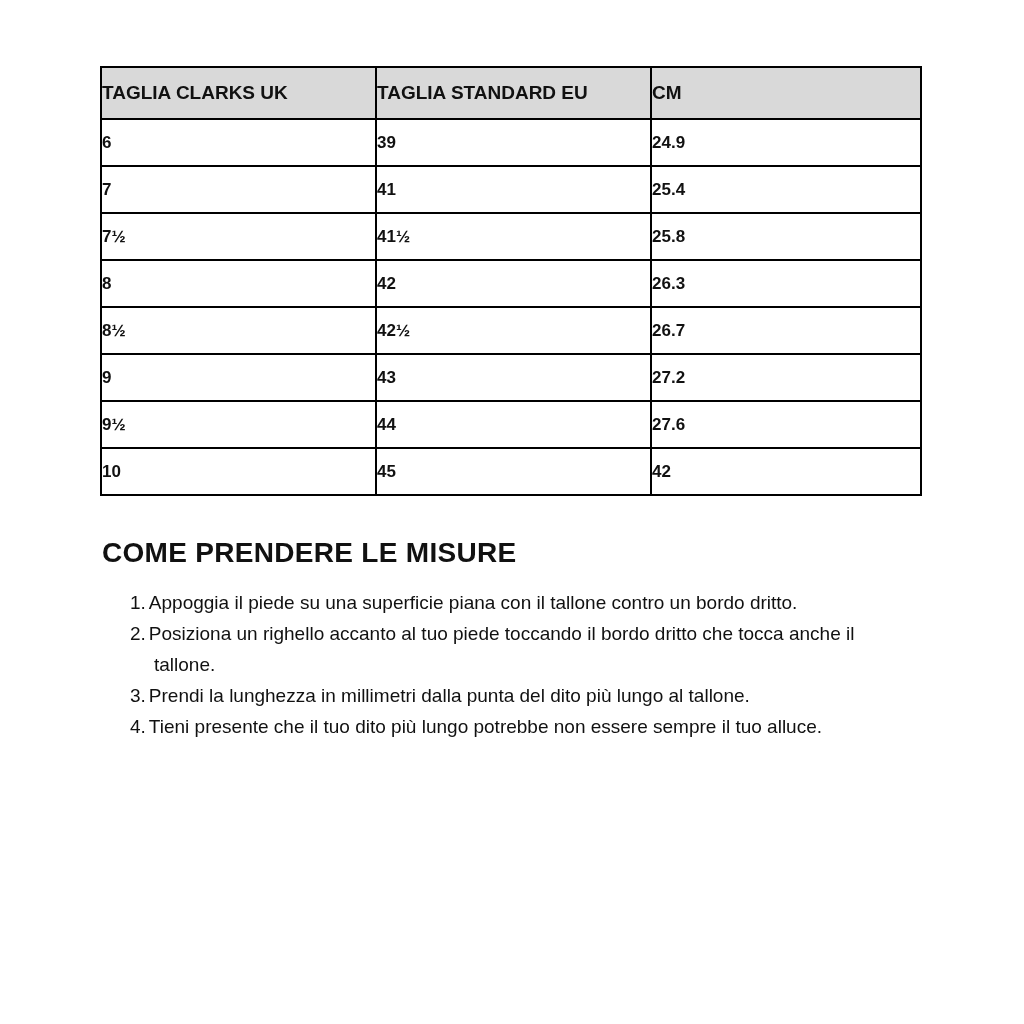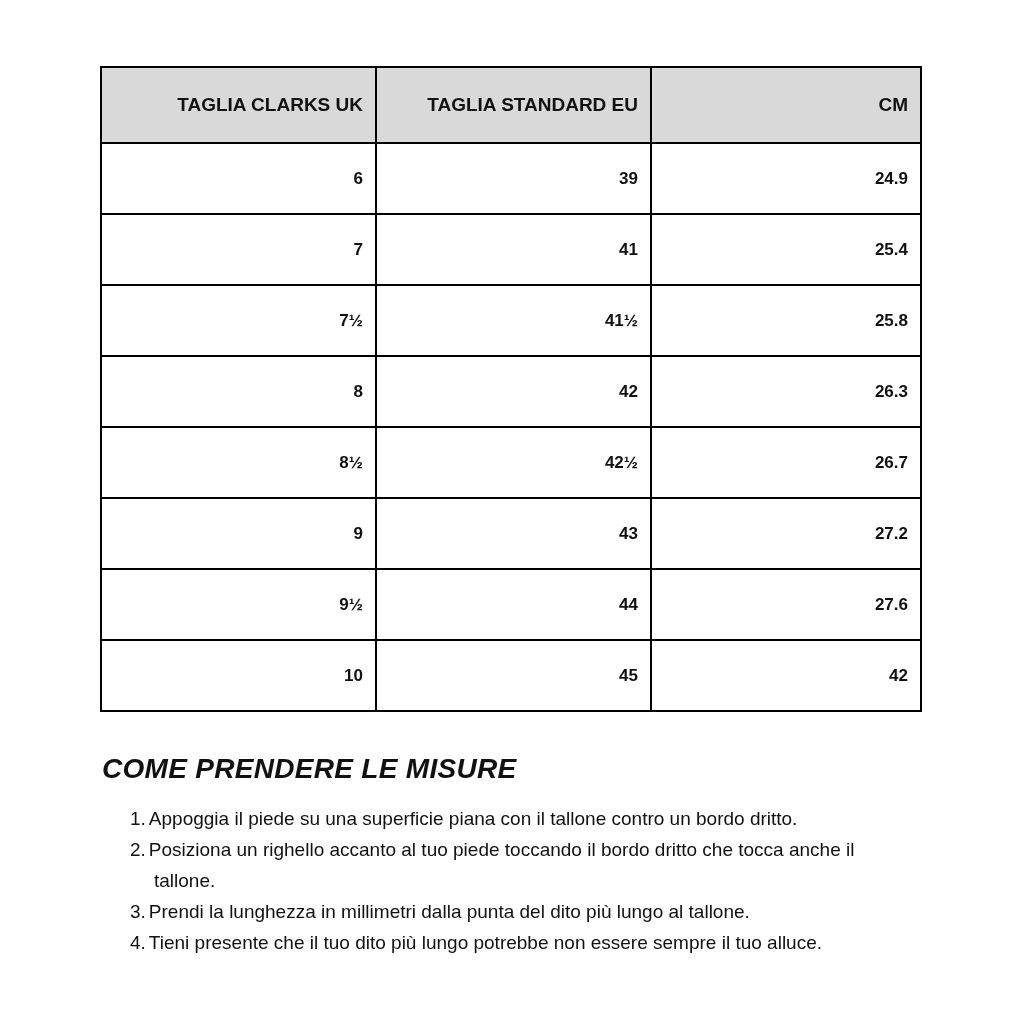--- a/index.html
+++ b/index.html
@@ -27,46 +27,45 @@
     color: #111111;
   }
   table.size-table {
     width: 820px;
     border-collapse: collapse;
     table-layout: fixed;
   }
   table.size-table th,
   table.size-table td {
     border: 2px solid #000000;
-    text-align: right;
+    text-align: left;
     vertical-align: middle;
     font-weight: bold;
     color: #111111;
-    padding: 12px;
+    padding: 0;
   }
   table.size-table th {
     height: 50px;
     font-size: 19px;
     background: #d9d9d9;
   }
   table.size-table td {
     height: 45px;
     font-size: 17px;
     background: #ffffff;
   }
   col.c1 { width: 275px; }
   col.c2 { width: 275px; }
   col.c3 { width: 270px; }
   h2.instructions-title {
     margin: 41px 0 18px 2px;
     font-size: 28px;
     font-weight: bold;
     letter-spacing: 0.3px;
     color: #111111;
-    font-style: italic;
   }
   ol.instructions-list {
     list-style: none;
     counter-reset: step;
     margin: 12px;
     padding: 0 0 0 18px;
     font-size: 19px;
     line-height: 31px;
     color: #111111;
   }

